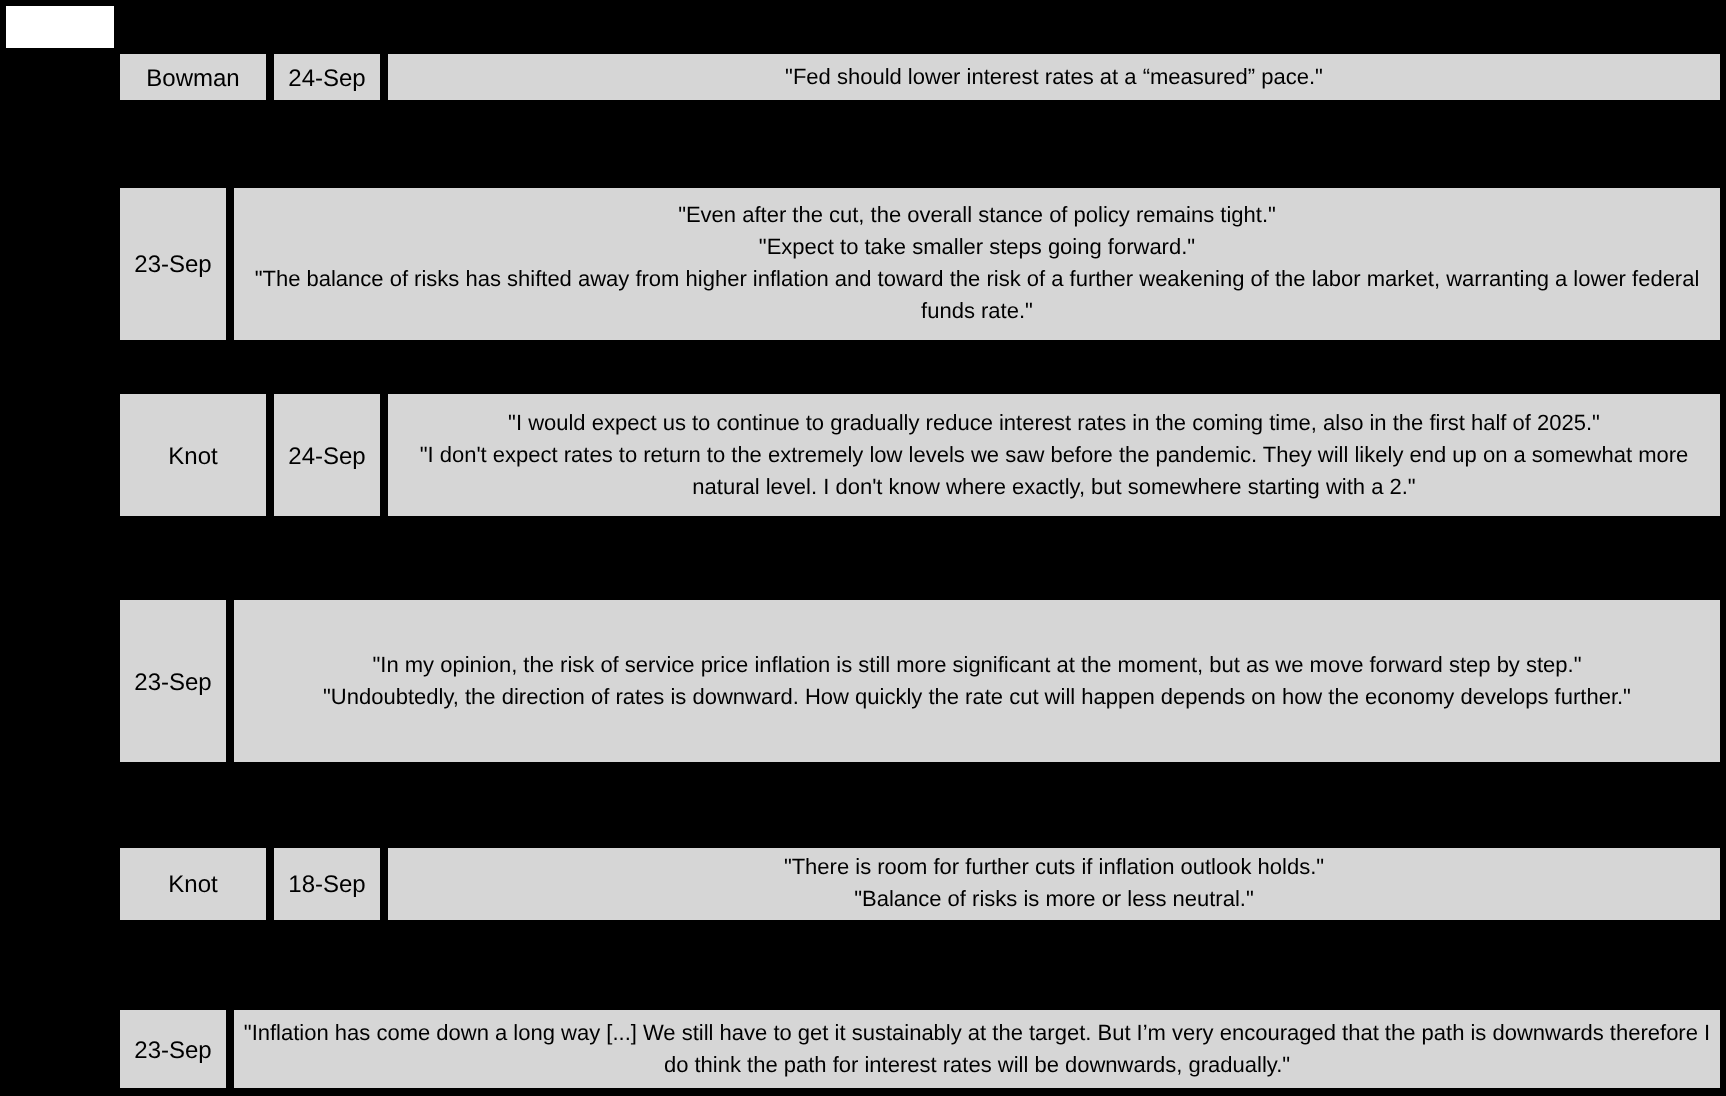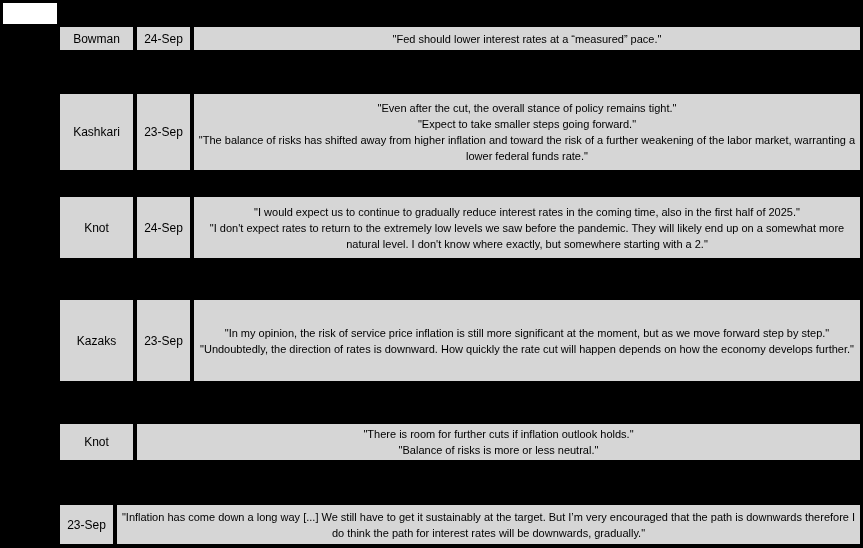--- a/index.html
+++ b/index.html
@@ -79,23 +79,20 @@
       </div>
     <div class="cell date-cell">
         <span>24-Sep</span>
       </div>
     <div class="cell quote-cell">
         <span class="quote-text">"Fed should lower interest rates at a “measured” pace."</span>
       </div>
   </div>
 
   <div class="row row-1">
-    <div class="cell name-cell">
-        <span>Kashkari</span>
-      </div>
     <div class="cell date-cell">
         <span>23-Sep</span>
       </div>
     <div class="cell quote-cell">
         <span class="quote-text">"Even after the cut, the overall stance of policy remains tight."
 "Expect to take smaller steps going forward."
 "The balance of risks has shifted away from higher inflation and toward the risk of a further weakening of the labor market, warranting a lower federal funds rate."</span>
       </div>
   </div>
 
@@ -106,35 +103,35 @@
     <div class="cell date-cell">
         <span>24-Sep</span>
       </div>
     <div class="cell quote-cell">
         <span class="quote-text">"I would expect us to continue to gradually reduce interest rates in the coming time, also in the first half of 2025."
 "I don't expect rates to return to the extremely low levels we saw before the pandemic. They will likely end up on a somewhat more natural level. I don't know where exactly, but somewhere starting with a 2."</span>
       </div>
   </div>
 
   <div class="row row-3">
-    <div class="cell name-cell">
-        <span>Kazaks</span>
-      </div>
     <div class="cell date-cell">
         <span>23-Sep</span>
       </div>
     <div class="cell quote-cell">
         <span class="quote-text">"In my opinion, the risk of service price inflation is still more significant at the moment, but as we move forward step by step."
 "Undoubtedly, the direction of rates is downward. How quickly the rate cut will happen depends on how the economy develops further."</span>
       </div>
   </div>
 
   <div class="row row-4">
     <div class="cell name-cell">
         <span>Knot</span>
+      </div>
+    <div class="cell date-cell">
+        <span>18-Sep</span>
       </div>
     <div class="cell quote-cell">
         <span class="quote-text">"There is room for further cuts if inflation outlook holds."
 "Balance of risks is more or less neutral."</span>
       </div>
   </div>
 
   <div class="row row-5">
     <div class="cell date-cell">
         <span>23-Sep</span>

